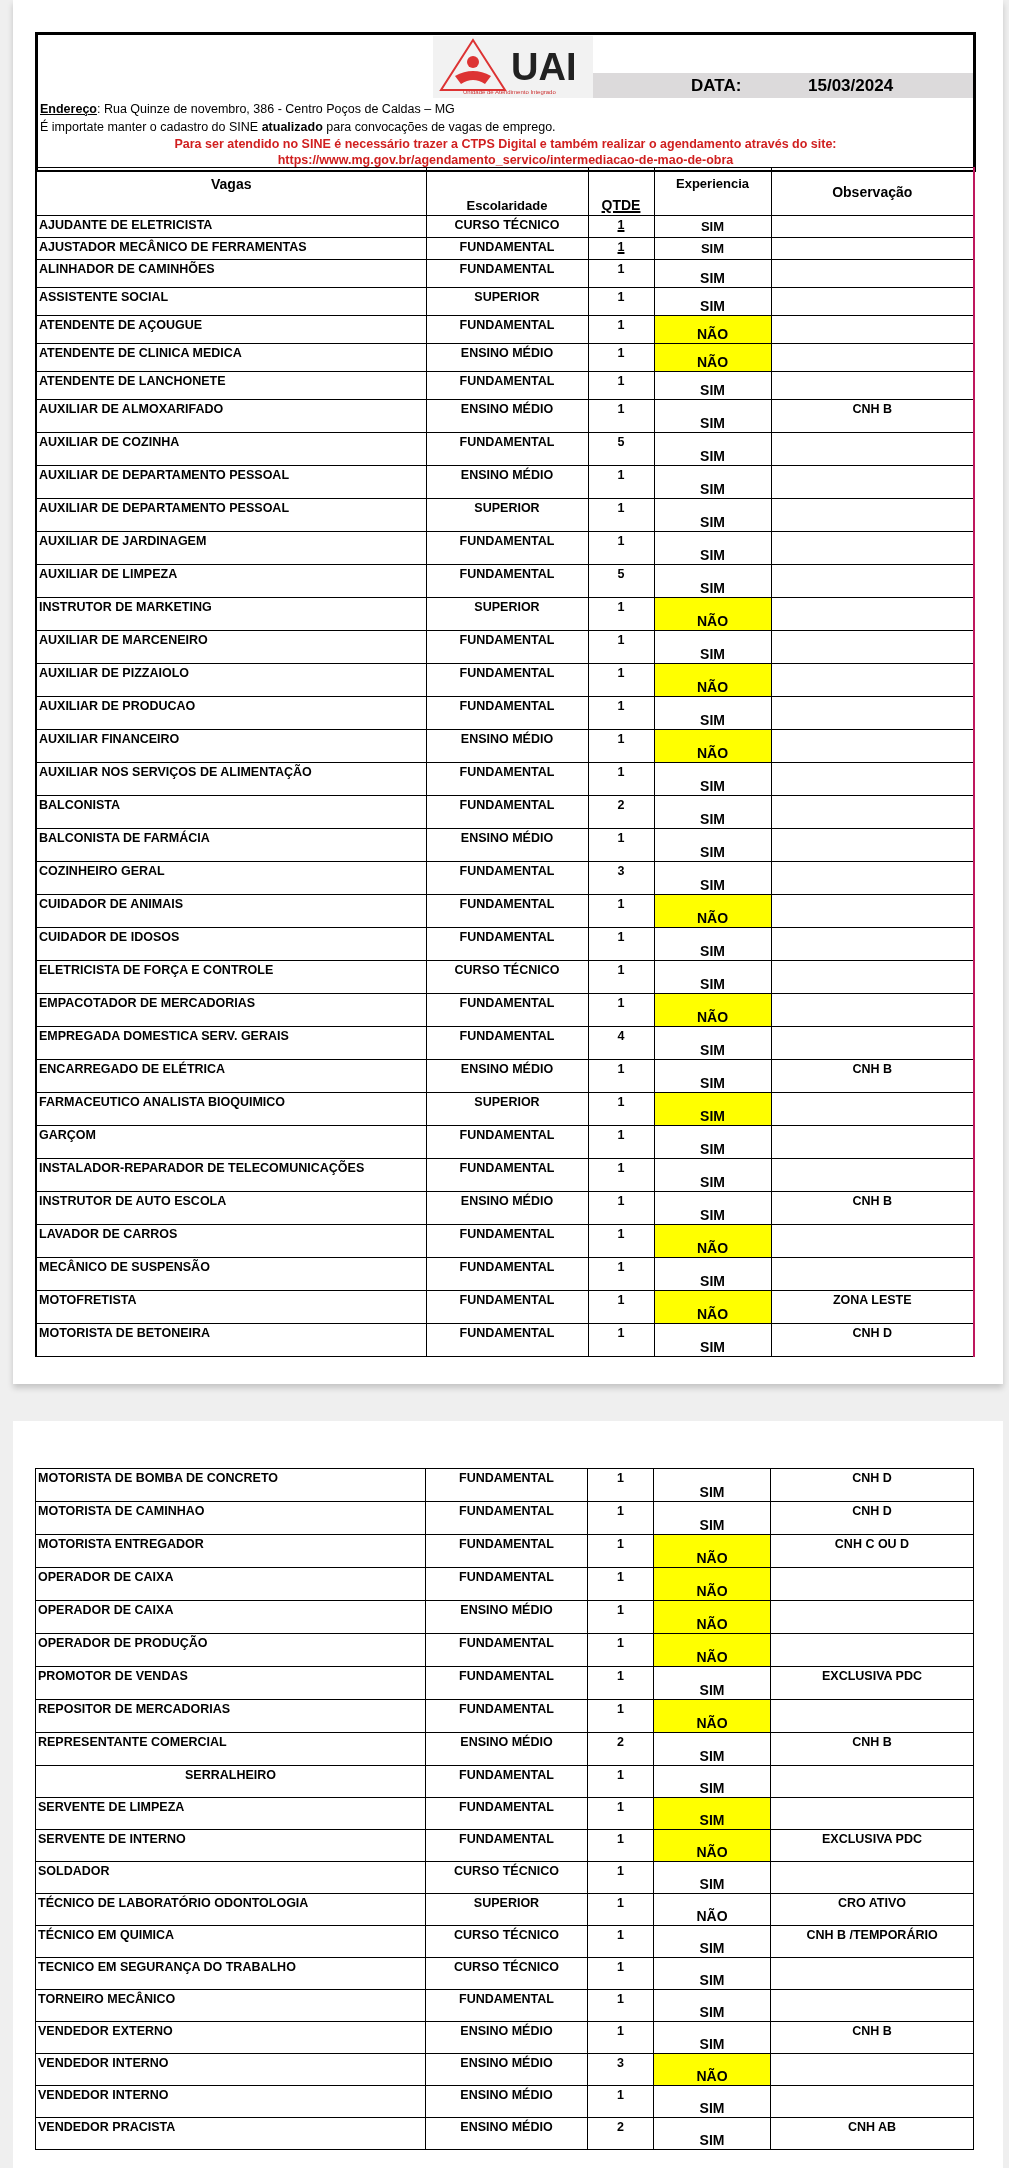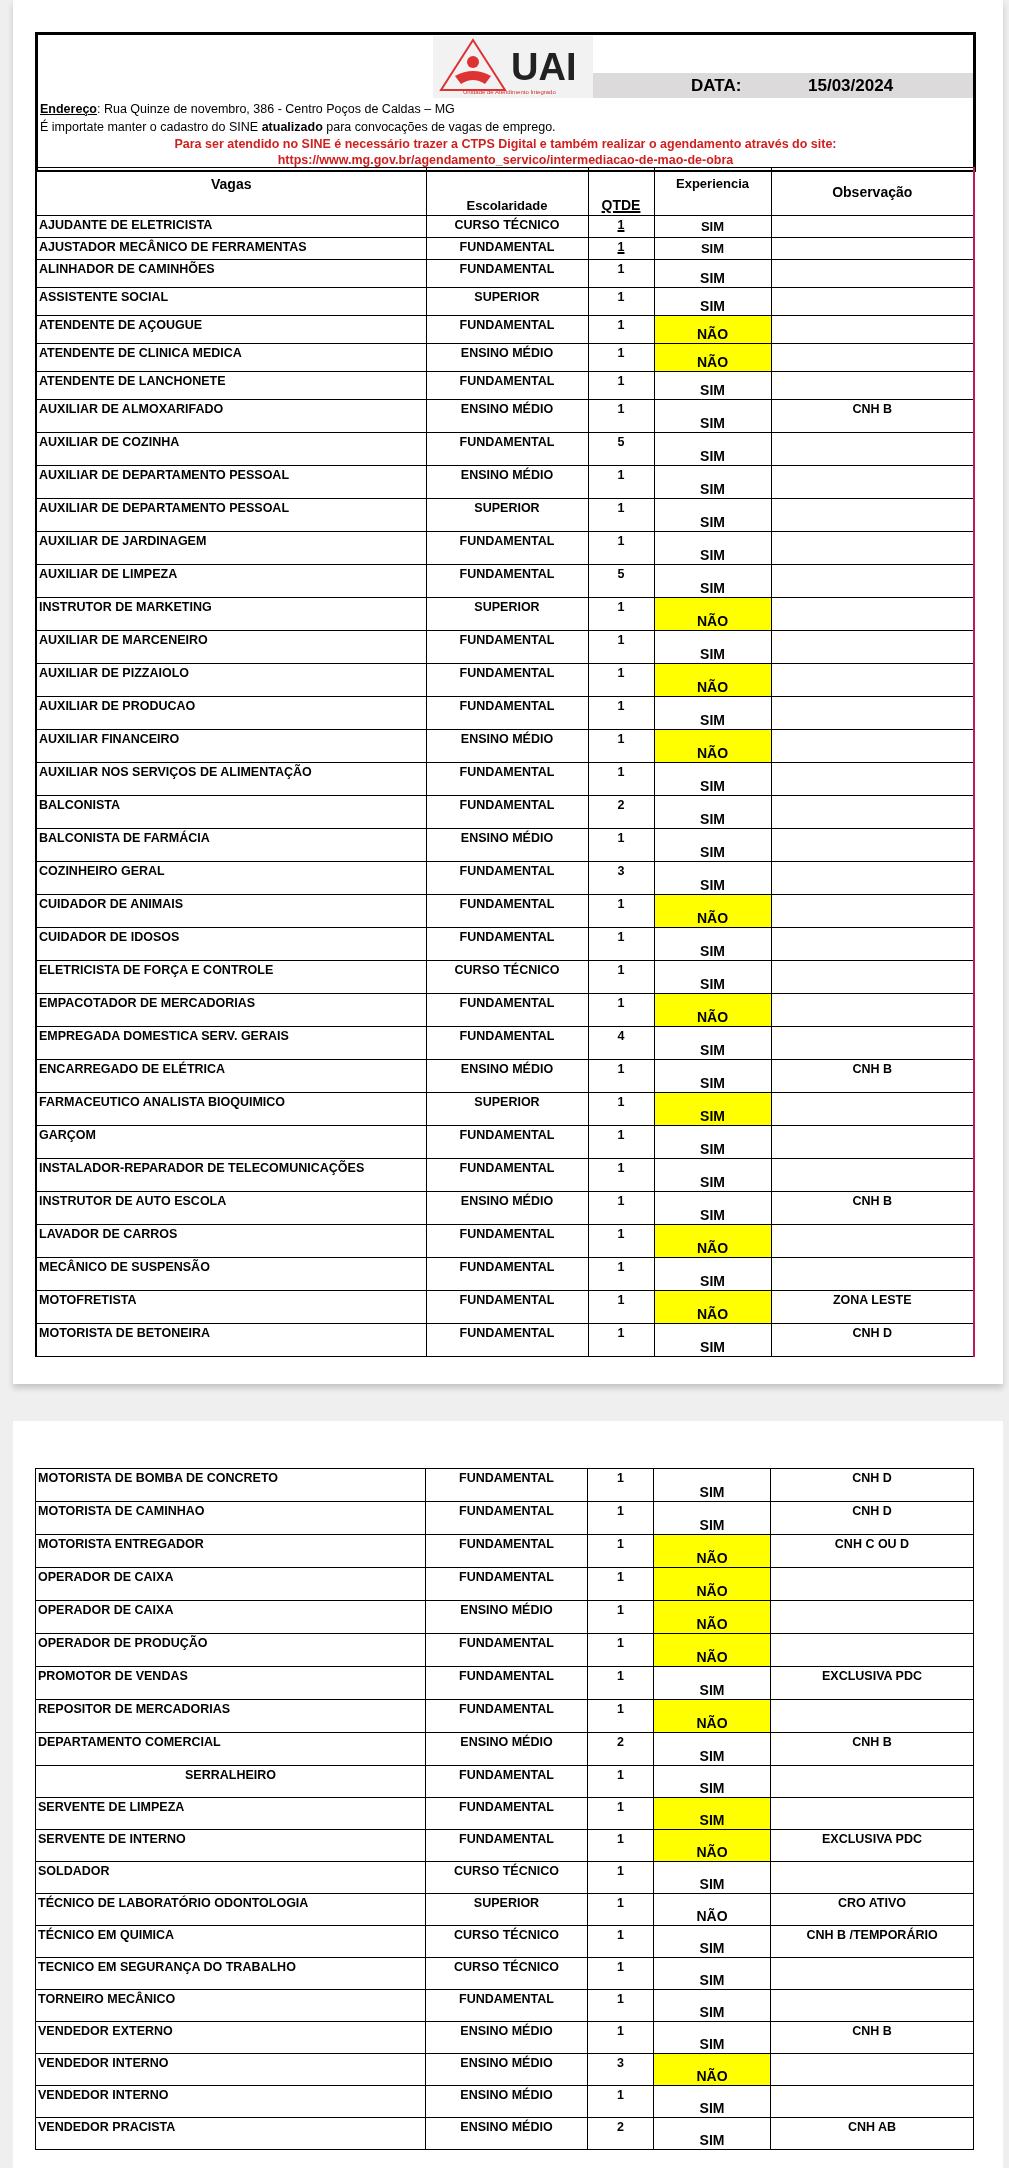--- a/index.html
+++ b/index.html
@@ -396,21 +396,21 @@
           <td class="obs" style="height: 30px;">EXCLUSIVA PDC</td>
         </tr>
         <tr class="normal">
           <td class="name" style="height: 30px;">REPOSITOR DE MERCADORIAS</td>
           <td class="esc" style="height: 30px;">FUNDAMENTAL</td>
           <td class="qtde" style="height: 30px;">1</td>
           <td class="exp hl" style="height: 30px;">NÃO</td>
           <td class="obs" style="height: 30px;"></td>
         </tr>
         <tr class="normal">
-          <td class="name" style="height: 30px;">DEPARTAMENTO COMERCIAL</td>
+          <td class="name" style="height: 30px;">REPRESENTANTE COMERCIAL</td>
           <td class="esc" style="height: 30px;">ENSINO MÉDIO</td>
           <td class="qtde" style="height: 30px;">2</td>
           <td class="exp" style="height: 30px;">SIM</td>
           <td class="obs" style="height: 30px;">CNH B</td>
         </tr>
         <tr class="normal">
           <td class="name" style="height: 29px; text-align: center;">SERRALHEIRO</td>
           <td class="esc" style="height: 29px;">FUNDAMENTAL</td>
           <td class="qtde" style="height: 29px;">1</td>
           <td class="exp" style="height: 29px;">SIM</td>

